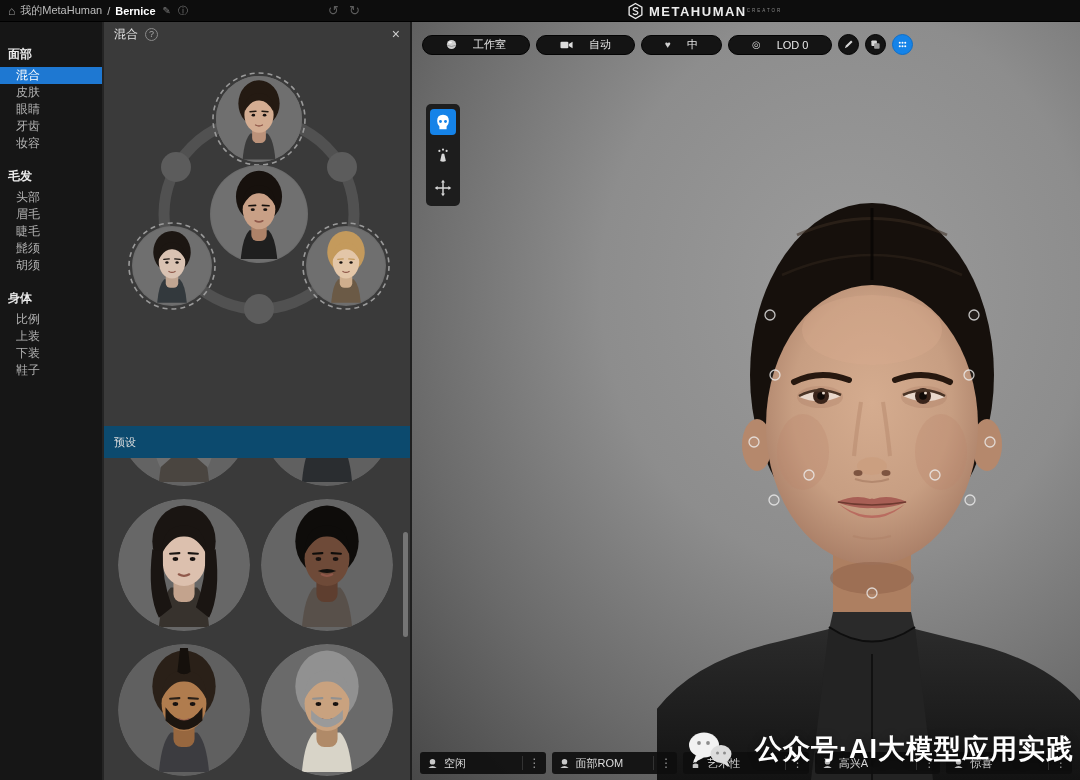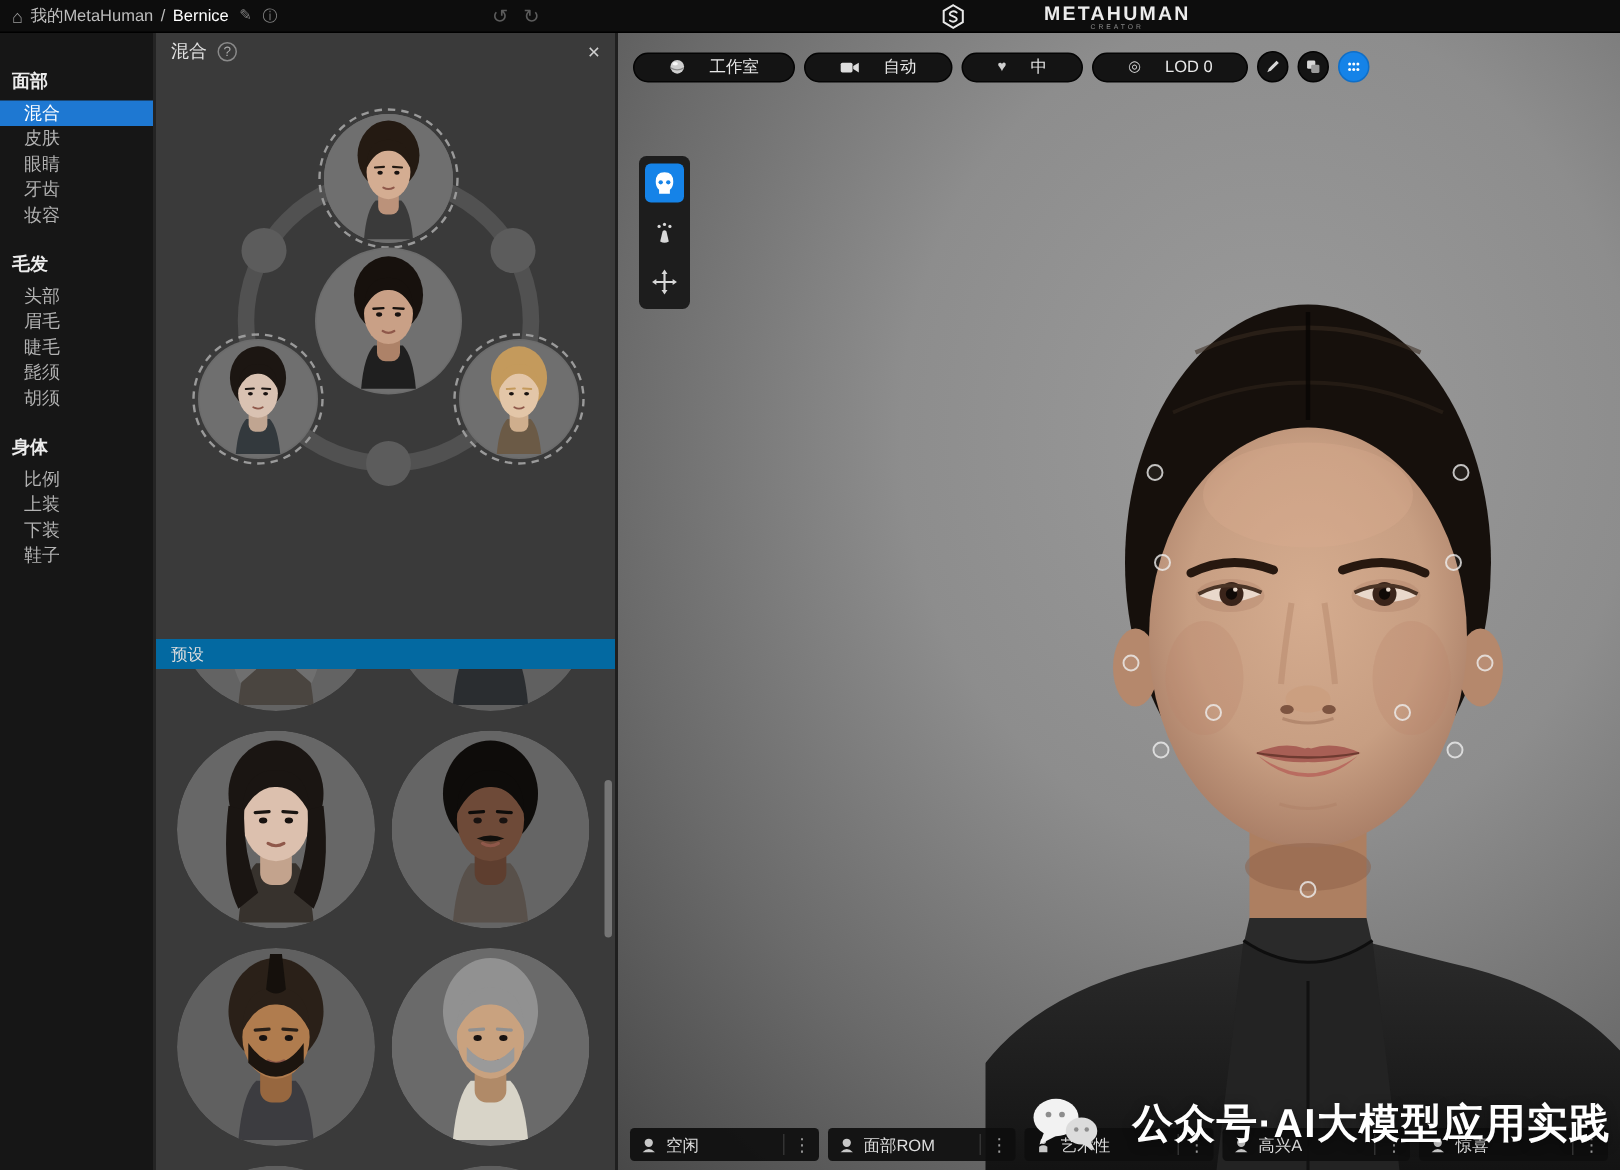--- a/index.html
+++ b/index.html
@@ -5,25 +5,25 @@
   * { margin:0; padding:0; box-sizing:border-box; }
   html,body { width:1080px; height:780px; overflow:hidden; background:#222;
     font-family:"Liberation Sans","DejaVu Sans",sans-serif; }
   body { user-select:none; }
 
   
   .topbar { height:22px; background:#0d0d0d; border-bottom:1px solid #000;
     display:flex; align-items:center; position:relative; color:#bdbdbd; font-size:11px; }
   .crumbs { display:flex; align-items:center; gap:5px; padding-left:8px; }
   .crumbs .home-ic { color:#9a9a9a; font-size:12px; }
-  .crumbs .proj { color:#fff; font-weight:normal; }
+  .crumbs .proj { color:#fff; font-weight:bold; }
   .crumbs .mini-ic { color:#7d7d7d; font-size:10px; margin-left:2px; cursor:pointer; }
   .history { position:absolute; left:328px; display:flex; gap:10px; color:#5c5c5c; font-size:13px; }
   .logo { position:absolute; left:628px; top:0; height:22px; display:flex; align-items:center; gap:6px; }
-  .logo-text-wrap { display:flex; flex-direction:column; align-items:center; line-height:1;margin-left:47px; }
+  .logo-text-wrap { display:flex; flex-direction:row; align-items:center; line-height:1; }
   .logo-main { color:#ececec; font-weight:bold; font-size:13px; letter-spacing:1.5px; }
   .logo-sub { color:#8a8a8a; font-size:4.5px; letter-spacing:2px; margin-top:1px; }
 
   
   .main { display:flex; height:758px; }
 
   
   .sidebar { width:102px; background:#161616; padding-top:10px; flex:none; }
   .side-section { margin-bottom:13px;margin-top:11px; }
   .side-title { color:#ececec; font-weight:bold; font-size:12px; padding:3px 8px 4px; }
@@ -32,22 +32,22 @@
 
   
   .panel { width:310px; background:#3a3a3a; border-left:2px solid #242424; border-right:2px solid #1f1f1f;
     display:flex; flex-direction:column; flex:none; position:relative; }
   .panel-header { height:24px; display:flex; align-items:center; padding:0 10px; color:#e2e2e2; font-size:12px; flex:none; }
   .help-circle { width:13px; height:13px; border:1px solid #8a8a8a; border-radius:50%; color:#aaa;
     font-size:9px; display:flex; align-items:center; justify-content:center; margin-left:7px; cursor:pointer; }
   .close-x { margin-left:auto; color:#cfcfcf; font-size:14px; cursor:pointer; line-height:1; }
   .blend-widget { height:380px; flex:none; position:relative; }
   .blend-widget svg { display:block; }
-  .presets-header { height:20px; background:#0369a1; display:flex; align-items:center;
-    padding:4px 10px; color:#dedede; font-size:11px; flex:none; }
+  .presets-header { height:20px; background:#0c4a6e; display:flex; align-items:center;
+    padding:16px 10px; color:#dedede; font-size:11px; flex:none; }
   .presets { flex:1; position:relative; overflow:hidden; }
   .presets-grid { position:absolute; left:14px; top:0; margin-top:-104px;
     display:grid; grid-template-columns:132px 132px; gap:13px 11px; }
   .preset { width:132px; height:132px; border-radius:50%; overflow:hidden; cursor:pointer; }
   .preset svg { width:100%; height:100%; display:block; }
   .scroll-thumb { position:absolute; right:2px; top:74px; width:5px; height:105px;
     background:#757575; border-radius:3px; cursor:pointer; }
 
   
   .viewport { flex:1; position:relative; overflow:hidden;

